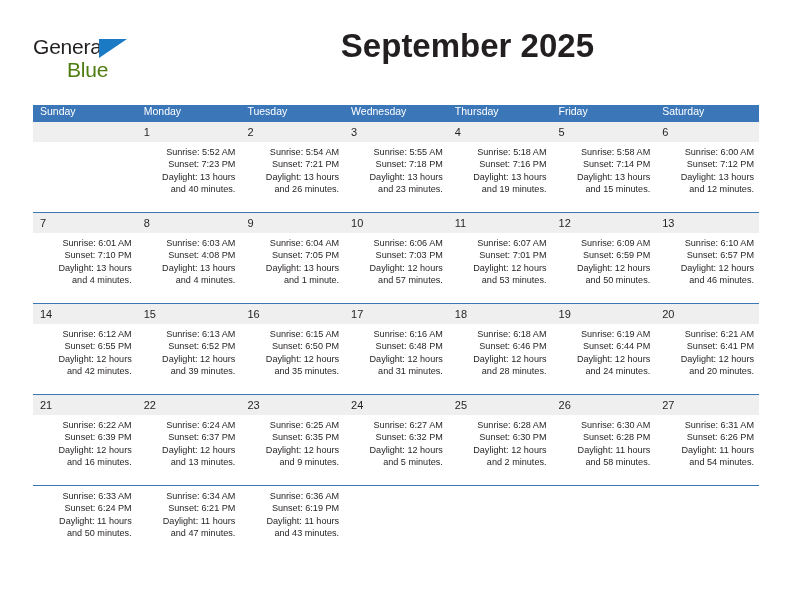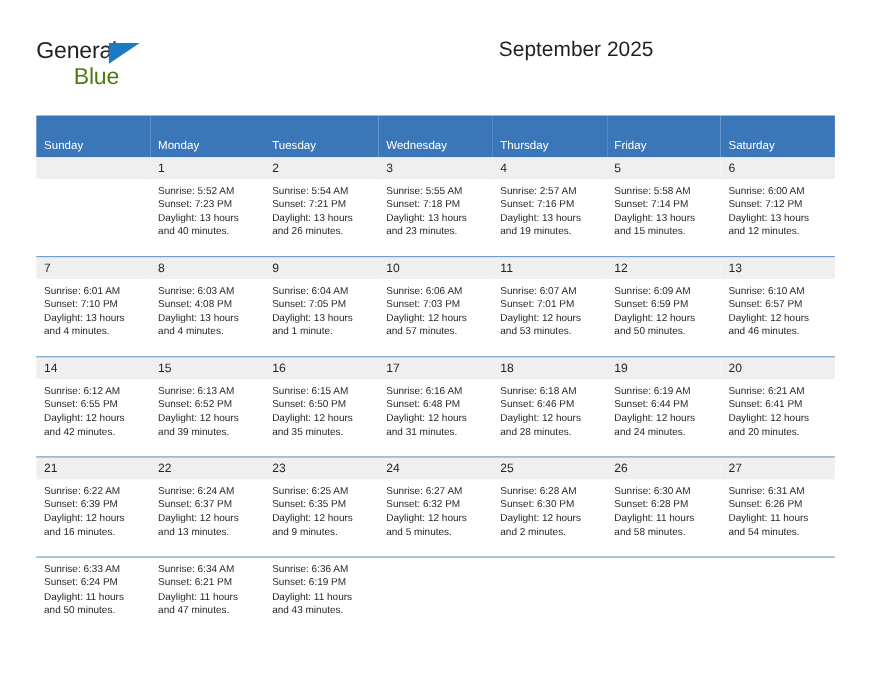--- a/index.html
+++ b/index.html
@@ -64,23 +64,23 @@
     letter-spacing: -0.2px;
     height: 23px;
   }
   .title-block {
     position: absolute;
     right: 34px;
     top: 30px;
     text-align: right;
   }
   .cal-title {
-    font-size: 19px;
-    color: #231f20;
-    font-weight: normal;
+    font-size: 33px;
+    color: #231f20;
+    font-weight: bold;
     line-height: 32px;
     white-space: nowrap;
   }
   .cal-subtitle {
     font-size: 14px;
     color: #231f20;
     line-height: 20px;
     margin-top: 7px;
     white-space: nowrap;
   }
@@ -95,21 +95,21 @@
     table-layout: fixed;
   }
   .calendar col { width: 103.71px; }
 
   .calendar thead th {
     background: #3a76b8;
     color: #ffffff;
     font-size: 10.5px;
     font-weight: normal;
     text-align: left;
-    padding: 22px 0 5px 7px;
+    padding: 1px 0 5px 7px;
     height: 11px;
     line-height: 11px;
     border: none;
   }
 
   .week-sep td {
     padding: 0;
     height: 1px;
     line-height: 1px;
     background: #3a76b8;
@@ -130,20 +130,21 @@
   }
 
   .info-row td {
     background: #ffffff;
     font-size: 9.1px;
     color: #231f20;
     padding: 4px 5px 0 7px;
     line-height: 12.3px;
     vertical-align: top;
     height: 66px;
+    text-align: right;
   }
   .info-row td .line { display: block; white-space: nowrap; }
 </style>
 </head>
 <body>
 
 <div class="page">
 
   <div class="header">
 
@@ -212,21 +213,21 @@
           <span class="line">Daylight: 13 hours</span>
           <span class="line">and 26 minutes.</span>
         </td>
         <td>
           <span class="line">Sunrise: 5:55 AM</span>
           <span class="line">Sunset: 7:18 PM</span>
           <span class="line">Daylight: 13 hours</span>
           <span class="line">and 23 minutes.</span>
         </td>
         <td>
-          <span class="line">Sunrise: 2:57 AM</span>
+          <span class="line">Sunrise: 5:18 AM</span>
           <span class="line">Sunset: 7:16 PM</span>
           <span class="line">Daylight: 13 hours</span>
           <span class="line">and 19 minutes.</span>
         </td>
         <td>
           <span class="line">Sunrise: 5:58 AM</span>
           <span class="line">Sunset: 7:14 PM</span>
           <span class="line">Daylight: 13 hours</span>
           <span class="line">and 15 minutes.</span>
         </td>

